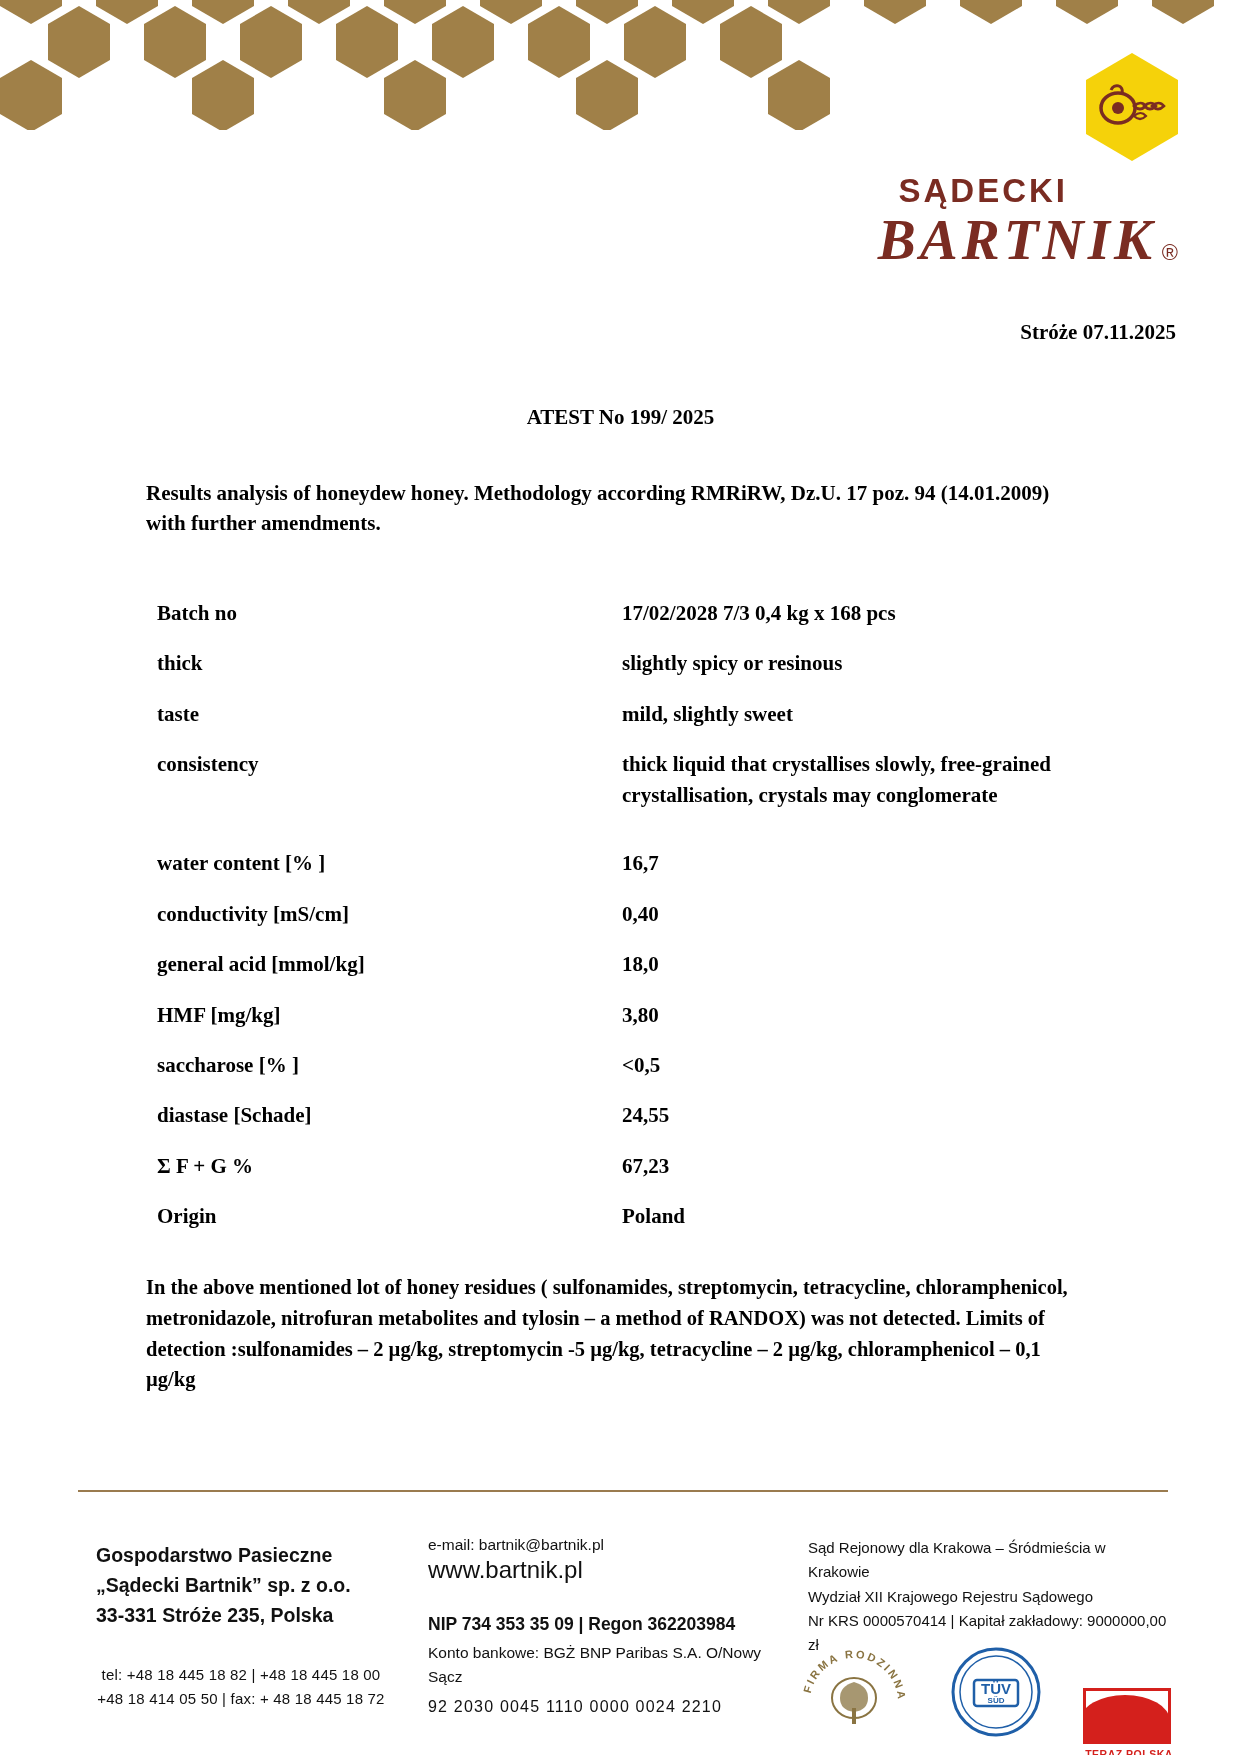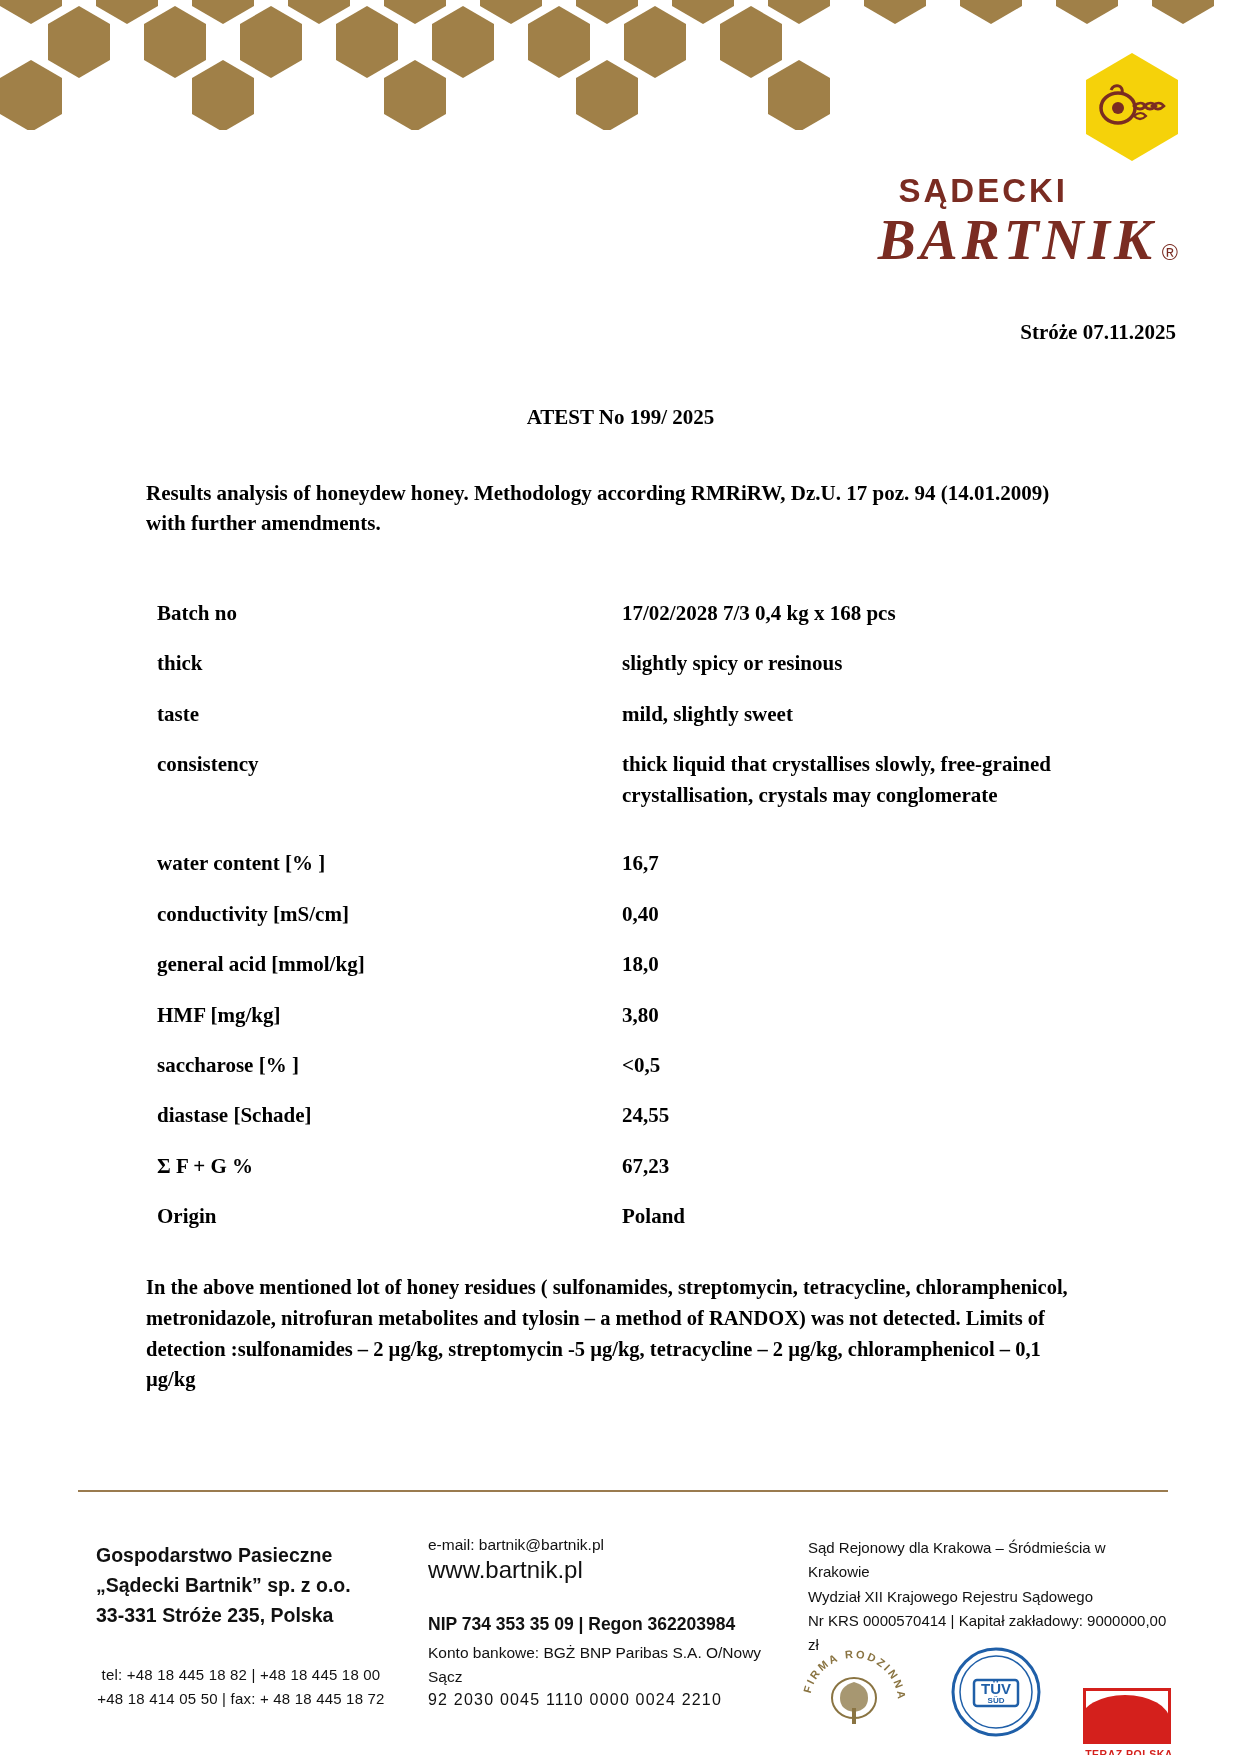--- a/index.html
+++ b/index.html
@@ -250,21 +250,21 @@
   }
   .f-col-2 .bank {
     font-size: 15.5px;
     color: #111;
     line-height: 1.55;
   }
   .f-col-2 .acct {
     font-size: 16px;
     color: #111;
     letter-spacing: 1.2px;
-    margin-top: 2px;
+    margin-top: 9px;
   }
   .f-col-3 {
     position: absolute;
     left: 808px;
     top: 26px;
     width: 360px;
     font-size: 15px;
     line-height: 1.62;
     color: #111;
   }

